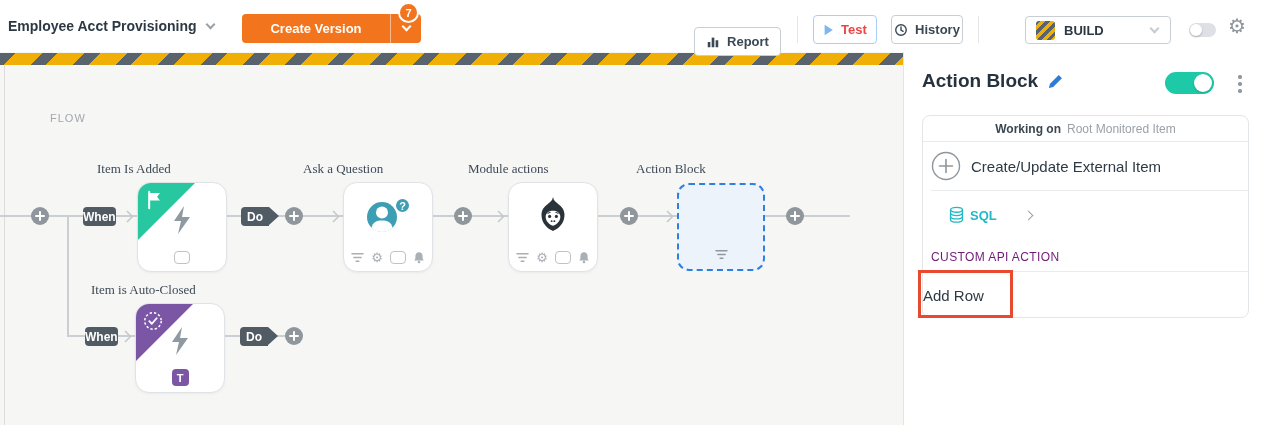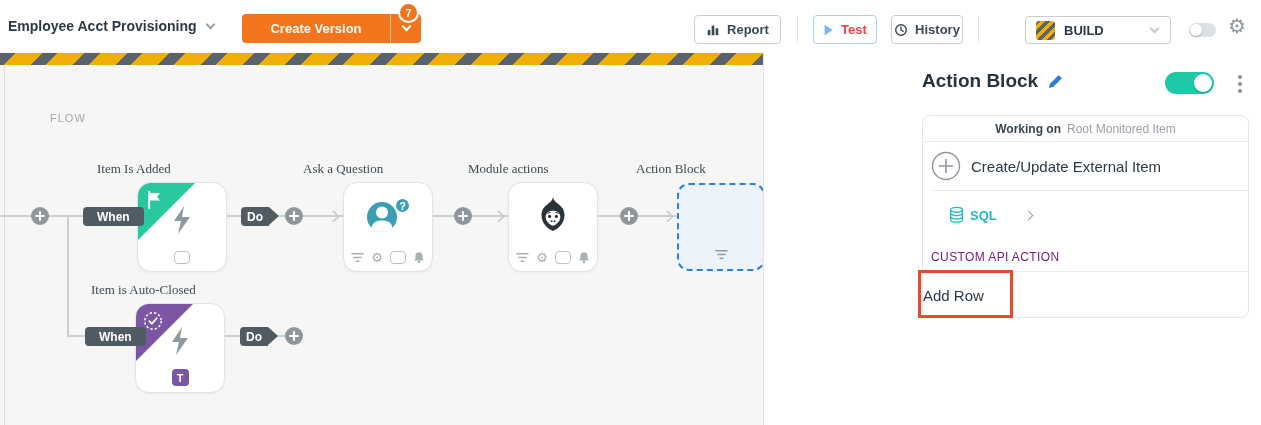--- a/index.html
+++ b/index.html
@@ -21,29 +21,29 @@
   .mode-select { position:absolute; left:1025px; top:16px; width:146px; height:28px; border:1px solid #c9ced3; border-radius:4px; background:#fff; display:flex; align-items:center; cursor:pointer; }
   .mode-swatch { width:19px; height:19px; border-radius:3px; margin:0 9px 0 10px;
     background:repeating-linear-gradient(135deg,#59636D 0 3px,#EFAF05 3px 7px); }
   .mode-label { font-size:13px; font-weight:bold; color:#2c3944; flex:1; }
   .mode-select .chev { border-color:#c6cbd0; margin-right:12px; }
   .tb-toggle { position:absolute; left:1189px; top:23px; width:27px; height:14px; border-radius:7px; background:#dde1e5; cursor:pointer; }
   .tb-toggle .knob { position:absolute; left:1px; top:1px; width:12px; height:12px; border-radius:50%; background:#fff; box-shadow:0 1px 2px rgba(0,0,0,.25); }
   .gear-glyph { position:absolute; left:1228px; top:15px; font-size:20px; color:#8f969c; cursor:pointer; line-height:22px; }
 
   
-  .canvas { position:absolute; left:0; top:52px; width:764px; height:373px; background:#f6f6f5; border-right:1px solid #e2e4e6; overflow:hidden; z-index:5; }
+  .canvas { position:absolute; left:0; top:52px; width:904px; height:373px; background:#f6f6f5; border-right:1px solid #e2e4e6; overflow:hidden; z-index:5; }
   .hazard { position:absolute; left:0; top:1px; width:100%; height:12px;
     background:repeating-linear-gradient(135deg,#59636D 0 11px,#EFAF05 11px 30px); }
   .lane-border { position:absolute; left:4px; top:13px; bottom:0; width:1px; background:#dcdcdc; }
   .flow-label { position:absolute; left:50px; top:60px; font-size:11px; letter-spacing:1px; color:#a2a8ad; }
   .hline { position:absolute; height:2px; background:#cbcfd3; }
   .vline { position:absolute; width:2px; background:#cbcfd3; }
   .plus-btn { position:absolute; width:18px; height:18px; border-radius:50%; background:#8f969c; display:flex; align-items:center; justify-content:center; cursor:pointer; z-index:3; }
-  .tag { position:absolute; height:19px; background:#515b64; color:#fff; font-size:12px; font-weight:bold; display:flex; align-items:center; justify-content:center; border-radius:4px; z-index:3; padding:0 14px; }
+  .tag { position:absolute; height:19px; background:#515b64; color:#fff; font-size:12px; font-weight:bold; display:flex; align-items:center; justify-content:center; border-radius:4px; z-index:3; padding:0 0; }
   .tag-do { border-radius:4px 0 0 4px; padding:0 6px; }
   .do-tip { position:absolute; width:0; height:0; border-top:9.5px solid transparent; border-bottom:9.5px solid transparent; border-left:10px solid #515b64; z-index:3; }
   .arrowhead { position:absolute; z-index:2; }
   .node { position:absolute; width:90px; height:90px; background:#fff; border:1px solid #e0e3e6; border-radius:14px; box-shadow:0 1px 3px rgba(0,0,0,.05); overflow:hidden; cursor:pointer; z-index:2; }
   .node-label { position:absolute; font-size:13px; color:#3d4a56; text-align:left; width:170px; transform:translateX(-50%); z-index:2;font-family:Liberation Serif, serif; }
   .corner { position:absolute; left:0; top:0; width:57px; height:57px; clip-path:polygon(0 0,100% 0,0 100%); }
   .corner-teal { background:#27C79F; }
   .corner-purple { background:#7A56A5; }
   .bolt { position:absolute; left:50%; top:42%; transform:translate(-50%,-50%); }
   .mini-checkbox { width:16px; height:13px; border:1.5px solid #bcc2c7; border-radius:4px; background:#fff; }
@@ -90,21 +90,21 @@
     </div>
 
     <div class="cv-btn">
       <div class="cv-main">Create Version</div>
       <div class="cv-arrow">
         <span class="chev"></span>
       </div>
       <div class="cv-badge">7</div>
     </div>
 
-    <div class="tb-btn" style="left:694px; width:87px;">
+    <div class="tb-btn" style="left:694px; width:87px;margin-top:12px;">
       <svg width="14" height="14" viewBox="0 0 16 16">
         <rect x="2" y="8" width="3" height="6" fill="#3b4854"></rect>
         <rect x="6.5" y="3" width="3" height="11" fill="#3b4854"></rect>
         <rect x="11" y="6" width="3" height="8" fill="#3b4854"></rect>
       </svg>
       <span>Report</span>
     </div>
     <div class="tb-sep" style="left:797px;"></div>
     <div class="tb-btn tb-test" style="left:813px; width:64px;">
       <svg width="11" height="12" viewBox="0 0 12 14">

